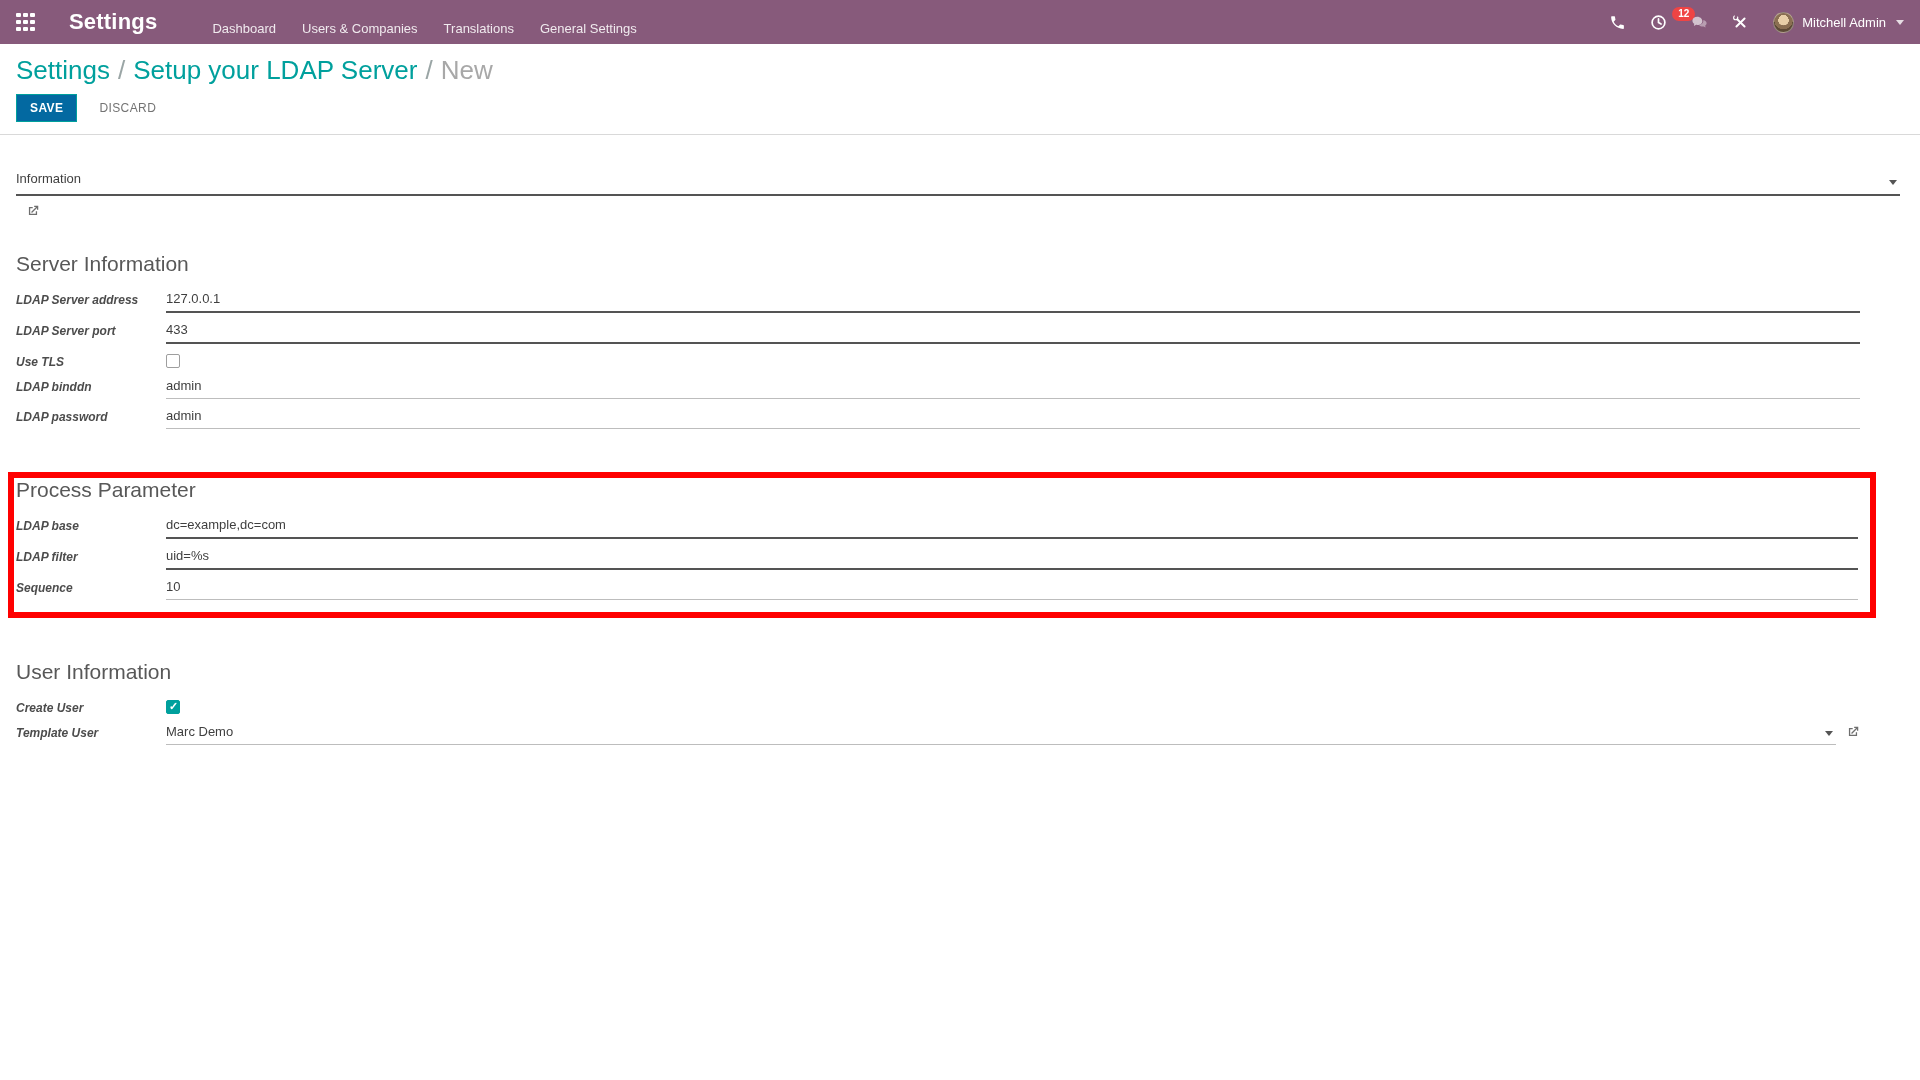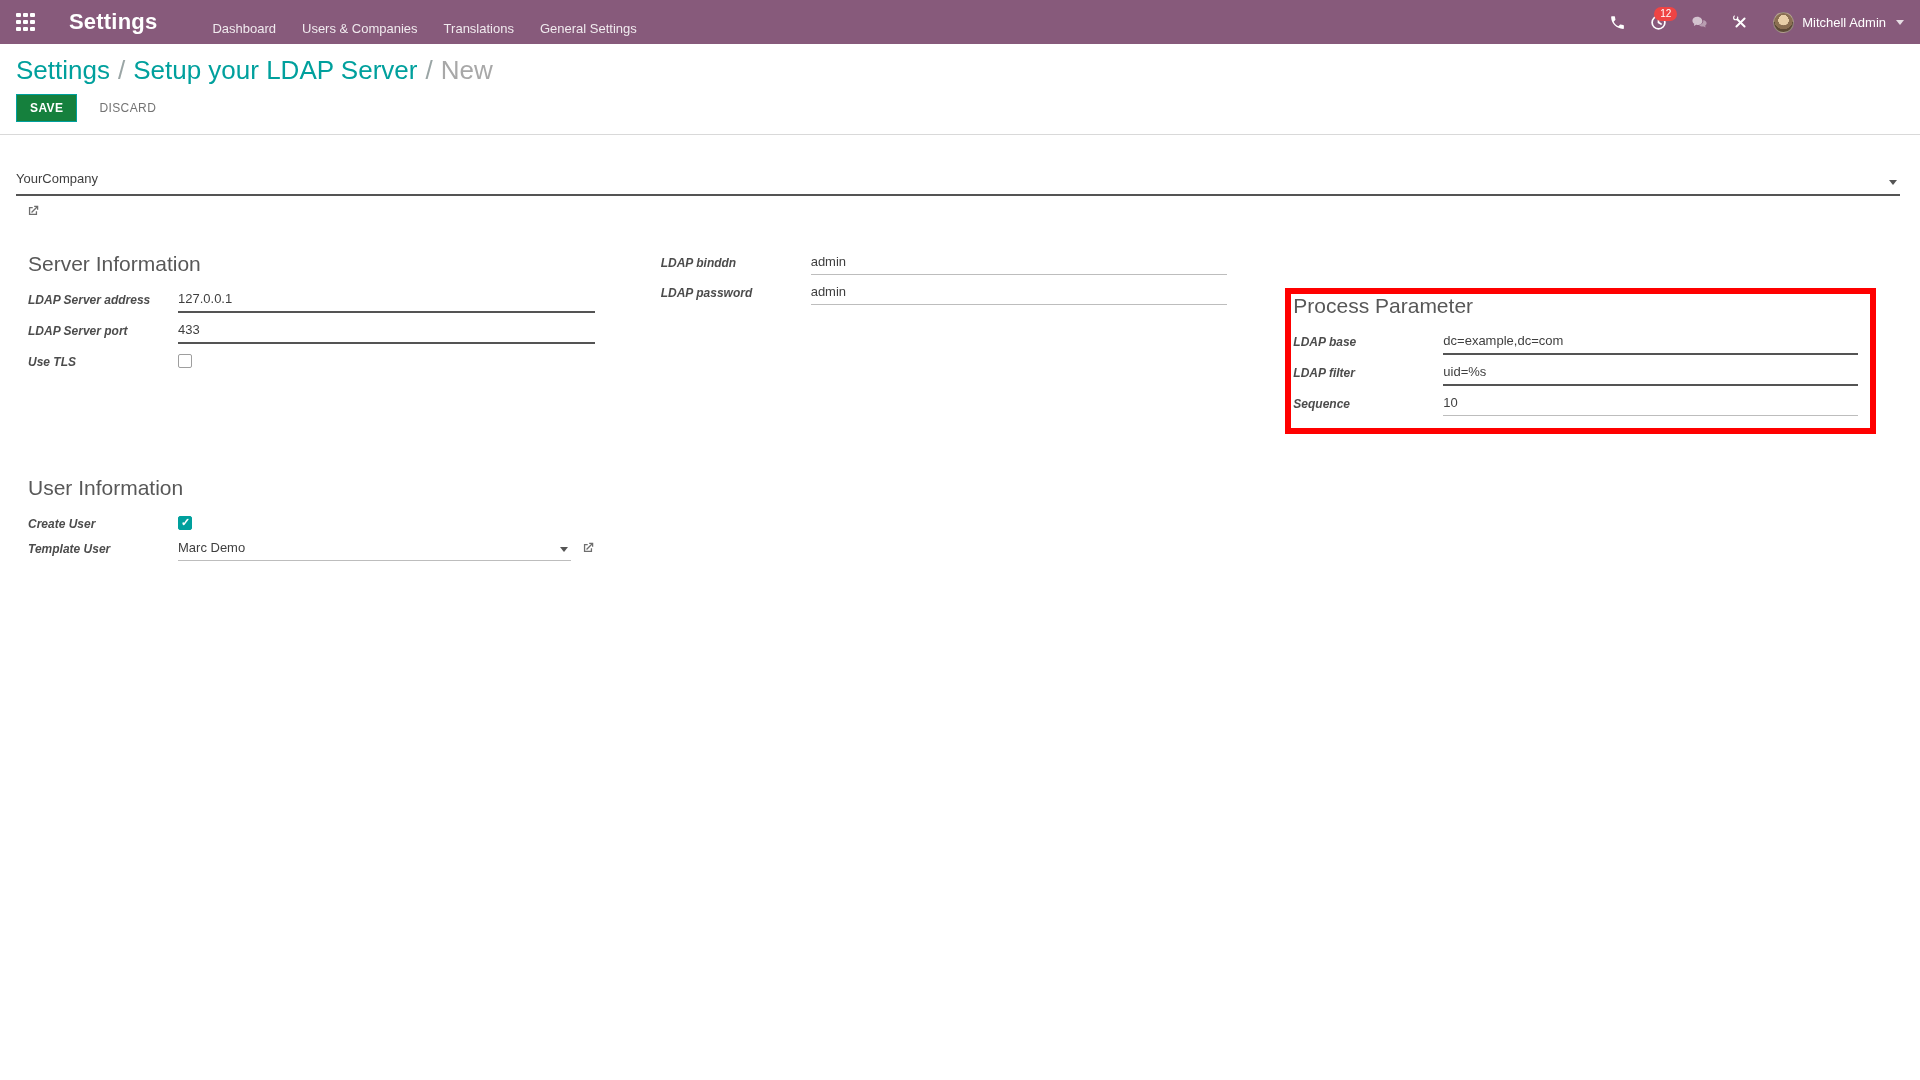--- a/index.html
+++ b/index.html
@@ -24,22 +24,22 @@
   .nav-menu { display:flex; align-items:flex-end; height:56px; }
   .nav-menu-item {
     font-size:13px; padding:0 13px; height:44px; display:flex; align-items:center;
     cursor:pointer; color:#f0eaee;
   }
   .nav-right { display:flex; align-items:center; gap:24px; }
   .sys-icon { width:17px; height:17px; display:block; cursor:pointer; position:relative; }
   .sys-icon svg { width:100%; height:100%; display:block; }
   .badge-wrap { position:relative; cursor:pointer; }
   .count-badge {
-    position:absolute; top:-7px; left:4px; background:#ef4444; color:#fff;
-    font-size:10px; font-weight:normal; border-radius:9px; padding:2px 6px; line-height:1;
+    position:absolute; top:-7px; left:22px; background:#ef4444; color:#fff;
+    font-size:10px; font-weight:bold; border-radius:9px; padding:2px 6px; line-height:1;
   }
   .user-zone { display:flex; align-items:center; gap:8px; cursor:pointer;text-align:right; }
   .avatar {
     width:21px; height:21px; border-radius:50%;
     background:radial-gradient(circle at 50% 38%, #e8cfa8 0 34%, #8a6f52 35% 60%, #5d4a36 61% 100%);
     border:1px solid rgba(255,255,255,.35);
   }
   .user-name { font-size:13px; color:#fff; }
   .caret-down-white {
     width:0; height:0; border-left:4px solid transparent; border-right:4px solid transparent;
@@ -47,21 +47,21 @@
   }
 
   
   .control-panel { padding:13px 16px 12px; border-bottom:1px solid #d9d9d9; }
   .breadcrumb { font-size:26px; line-height:26px; }
   .breadcrumb a { color:#00A09D; text-decoration:none; cursor:pointer; }
   .breadcrumb .sep { color:#9aa5a5; margin:0 8px; }
   .breadcrumb .current { color:#a8a8a8; }
   .cp-buttons { margin-top:11px; display:flex; align-items:center; }
   .btn-save {
-    background:#15803d; color:#fff; border:1px solid #00A09D; font-weight:bold;
+    background:#0369a1; color:#fff; border:1px solid #00A09D; font-weight:bold;
     font-size:12px; letter-spacing:.4px; padding:6px 13px; cursor:pointer;
     font-family:"Liberation Sans", sans-serif;
   }
   .btn-discard {
     background:transparent; color:#737373; border:1px solid transparent; font-weight:normal;
     font-size:12px; letter-spacing:.4px; padding:6px 13px; margin-left:8px; cursor:pointer;
     font-family:"Liberation Sans", sans-serif;
   }
 
   
@@ -74,21 +74,21 @@
   .company-field .value { font-size:13px; color:#3f3f3f; }
   .field-caret {
     width:0; height:0; border-left:4px solid transparent; border-right:4px solid transparent;
     border-top:5px solid #555; position:absolute; right:3px; bottom:9px;
   }
   .company-open { margin:8px 0 30px 10px; }
   .ext-icon { width:14px; height:14px; display:inline-block; cursor:pointer; }
   .ext-icon svg { width:100%; height:100%; display:block; fill:#6e6e6e; }
 
   .form-grid {
-    display:grid; grid-template-columns:1fr 1fr 1fr; column-gap:66px; padding-right:44px;margin-left:12px;
+    display:grid; grid-template-columns:1fr; column-gap:66px; padding-right:44px;
   }
   .section-title { font-size:21px; font-weight:400; color:#585858; margin-bottom:13px; }
   .sect { margin-bottom:0; }
   .sect.row2 { margin-top:42px; }
 
   .o-row { display:flex; align-items:flex-start; margin-bottom:7px; }
   .o-label {
     flex:0 0 150px; font-size:12px; font-weight:bold; color:#4c4c4c; padding-top:4px;font-style:italic;
   }
   .o-value { flex:1; position:relative; padding:2px 0 5px; font-size:13px; color:#3f3f3f; }
@@ -183,21 +183,21 @@
   </div>
   <div class="cp-buttons">
     <button class="btn-save">SAVE</button>
     <button class="btn-discard">DISCARD</button>
   </div>
 </div>
 
 <div class="sheet">
 
   <div class="company-field">
-    <span class="value">YourCompany</span>
+    <span class="value">Information</span>
     <span class="field-caret"></span>
   </div>
   <div class="company-open">
     <span class="ext-icon">
       <svg viewBox="0 0 24 24">
           <path d="M14 3h7v7h-2.2V6.8l-8.5 8.5-1.6-1.6 8.5-8.5H14V3z"></path>
           <path d="M5 5h6.5v2.2H7.2v9.6h9.6v-4.3H19V19H5V5z"></path>
         </svg>
     </span>
   </div>

